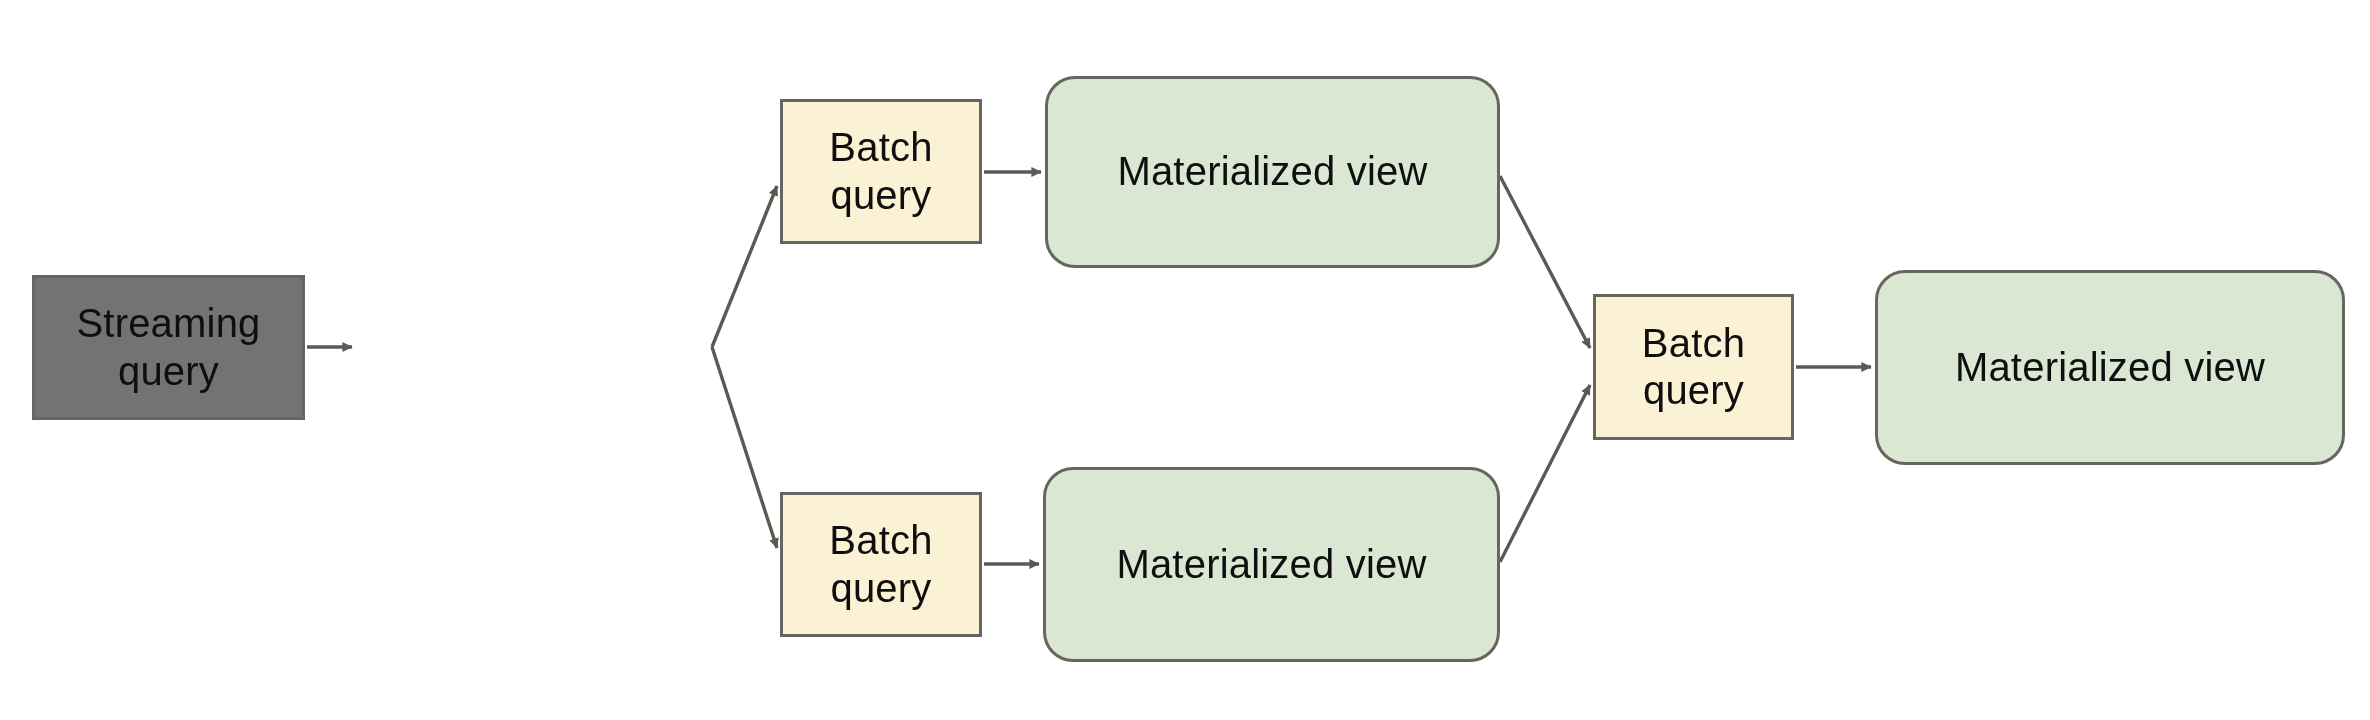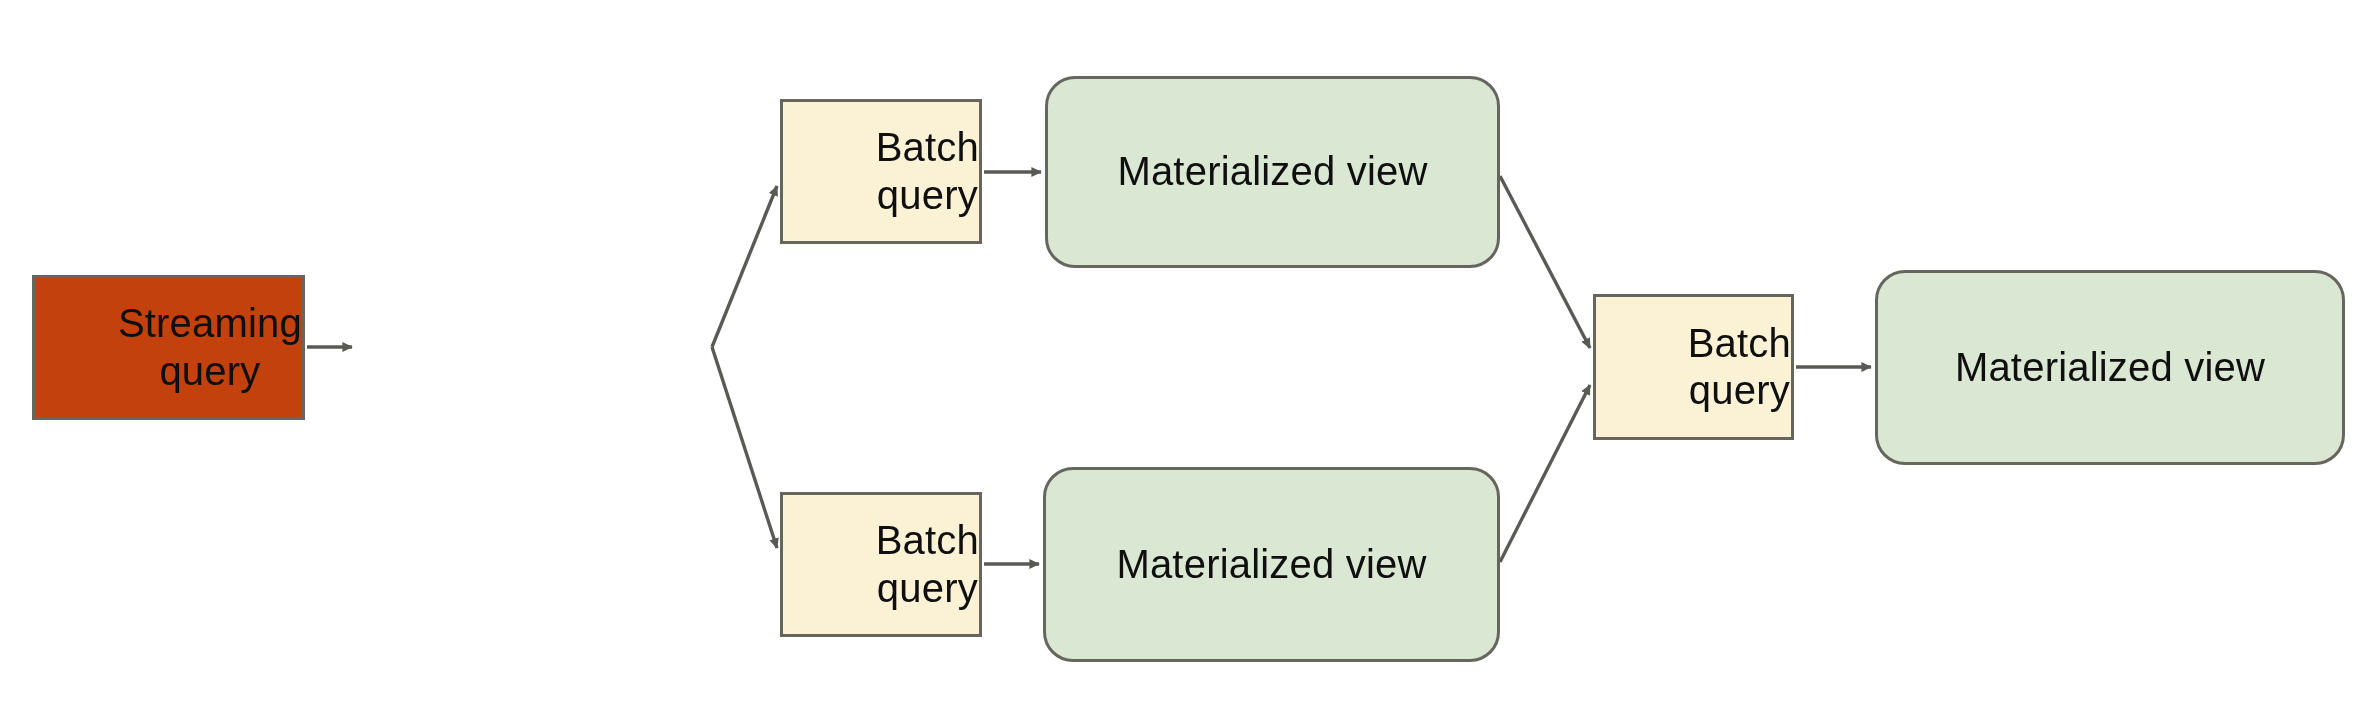--- a/index.html
+++ b/index.html
@@ -33,21 +33,20 @@
     font-size: 40px;
     line-height: 1.18;
     color: #0f0f0f;
     letter-spacing: 0.2px;
     z-index: 2;
   }
   .node-process {
     background: #FBF2D5;
     border: 3px solid #66665F;
     border-radius: 0;
-    justify-content: flex-end;
   }
   .node-store {
     background: #DAE7D3;
     border: 3px solid #66665F;
     border-radius: 30px;
   }
   .node-label {
     display: block;
     white-space: pre-line;
   }
@@ -68,21 +67,21 @@
         <line x1="712" y1="347" x2="777" y2="186" marker-end="url(#arrowhead)" stroke="#5A5A55"></line>
         <line x1="712" y1="347" x2="777" y2="548" marker-end="url(#arrowhead)" stroke="#5A5A55"></line>
         <line x1="984" y1="172" x2="1041" y2="172" marker-end="url(#arrowhead)" stroke="#5A5A55"></line>
         <line x1="984" y1="564" x2="1039" y2="564" marker-end="url(#arrowhead)" stroke="#5A5A55"></line>
         <line x1="1500" y1="176" x2="1590" y2="348" marker-end="url(#arrowhead)" stroke="#5A5A55"></line>
         <line x1="1500" y1="562" x2="1590" y2="385" marker-end="url(#arrowhead)" stroke="#5A5A55"></line>
         <line x1="1796" y1="367" x2="1871" y2="367" marker-end="url(#arrowhead)" stroke="#5A5A55"></line>
       </g>
   </svg>
 
-  <div class="node node-process" style="left: 32px; top: 275px; width: 273px; height: 145px; background: #c2410c; border-color: rgb(102, 102, 95); color: rgb(15, 15, 15);">
+  <div class="node node-process" style="left: 32px; top: 275px; width: 273px; height: 145px; background: #737373; border-color: rgb(102, 102, 95); color: rgb(15, 15, 15);">
     <span class="node-label">Streaming
 query</span>
   </div>
 
 
   <div class="node node-process" style="left: 780px; top: 99px; width: 202px; height: 145px; background: rgb(251, 242, 213); border-color: rgb(102, 102, 95); color: rgb(15, 15, 15);">
     <span class="node-label">Batch
 query</span>
   </div>
 

